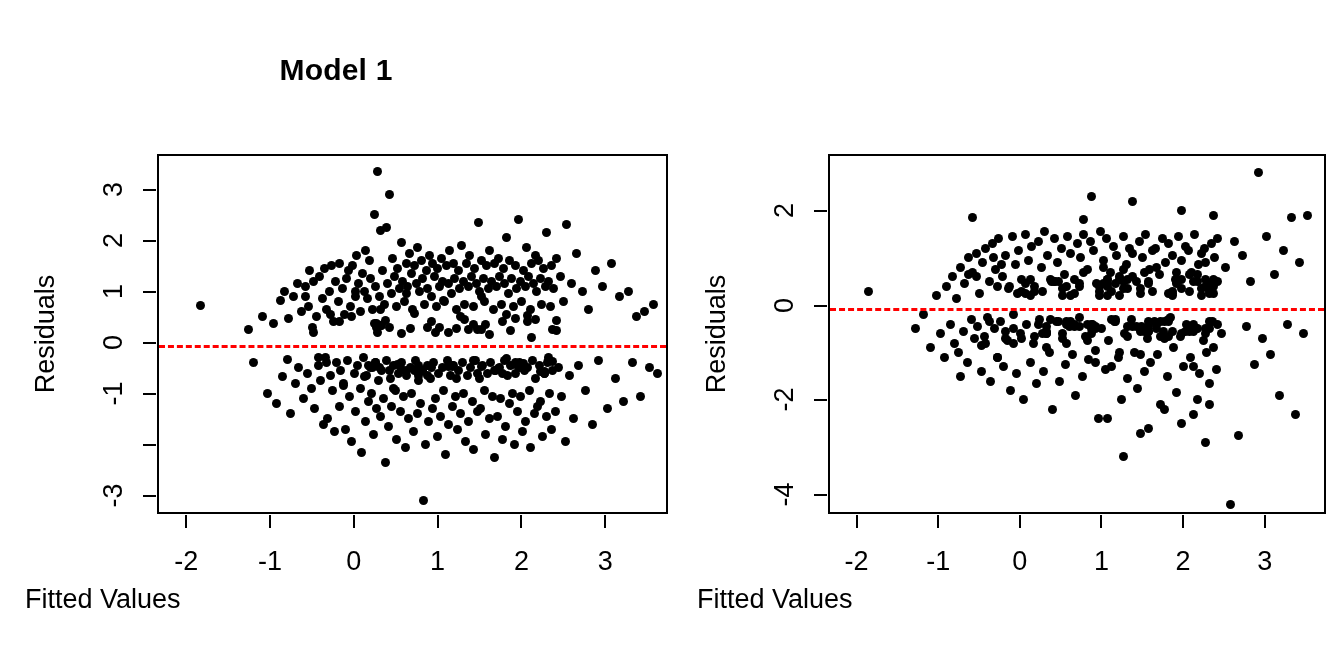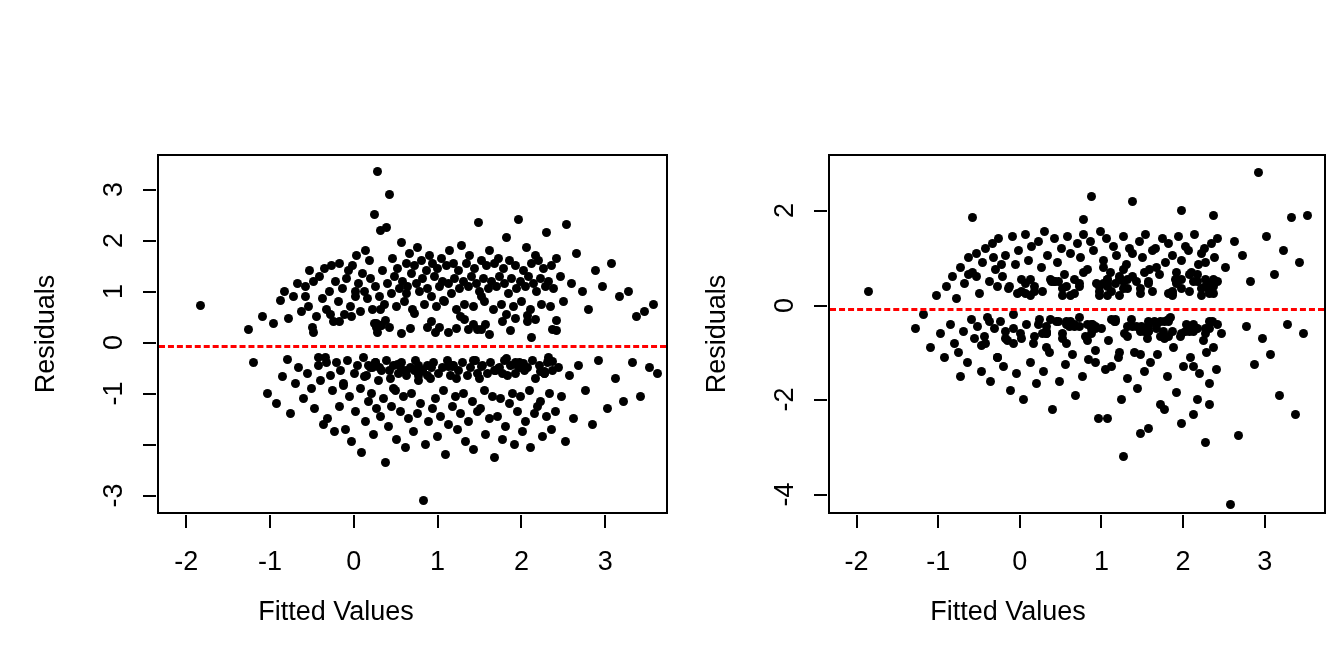--- a/index.html
+++ b/index.html
@@ -95,42 +95,43 @@
     text-align: center;
   }
   .ticklabel-x {
     text-align: center;
   }
 
   .axis-title-x {
     position: absolute;
     width: 672px;
     left: 0;
-    top: 596px;
-    text-align: center;
+    top: 584px;
     font-size: 27px;
     line-height: 30px;
     white-space: nowrap;
+    padding-left: 25px;
   }
   .axis-title-y {
     position: absolute;
     font-size: 27px;
     line-height: 30px;
     white-space: nowrap;
     transform: rotate(-90deg);
     transform-origin: center center;
     text-align: center;
   }
 </style>
 </head>
 <body>
 
 <div id="figure">
 
   <div class="panel" id="panel-model1">
+    <div class="panel-title">Model 1</div>
 
     <div class="plot-box" id="box-model1">
       <div class="points-layer" id="pts-model1">
           <div class="pt" style="left: 41.8852px; top: 149.106px; background: rgb(0, 0, 0);"></div>
           <div class="pt" style="left: 89.6344px; top: 173.617px; background: rgb(0, 0, 0);"></div>
           <div class="pt" style="left: 94.6607px; top: 206.809px; background: rgb(0, 0, 0);"></div>
           <div class="pt" style="left: 103.038px; top: 160.851px; background: rgb(0, 0, 0);"></div>
           <div class="pt" style="left: 108.902px; top: 237.447px; background: rgb(0, 0, 0);"></div>
           <div class="pt" style="left: 114.766px; top: 167.489px; background: rgb(0, 0, 0);"></div>
           <div class="pt" style="left: 117.279px; top: 247.66px; background: rgb(0, 0, 0);"></div>

